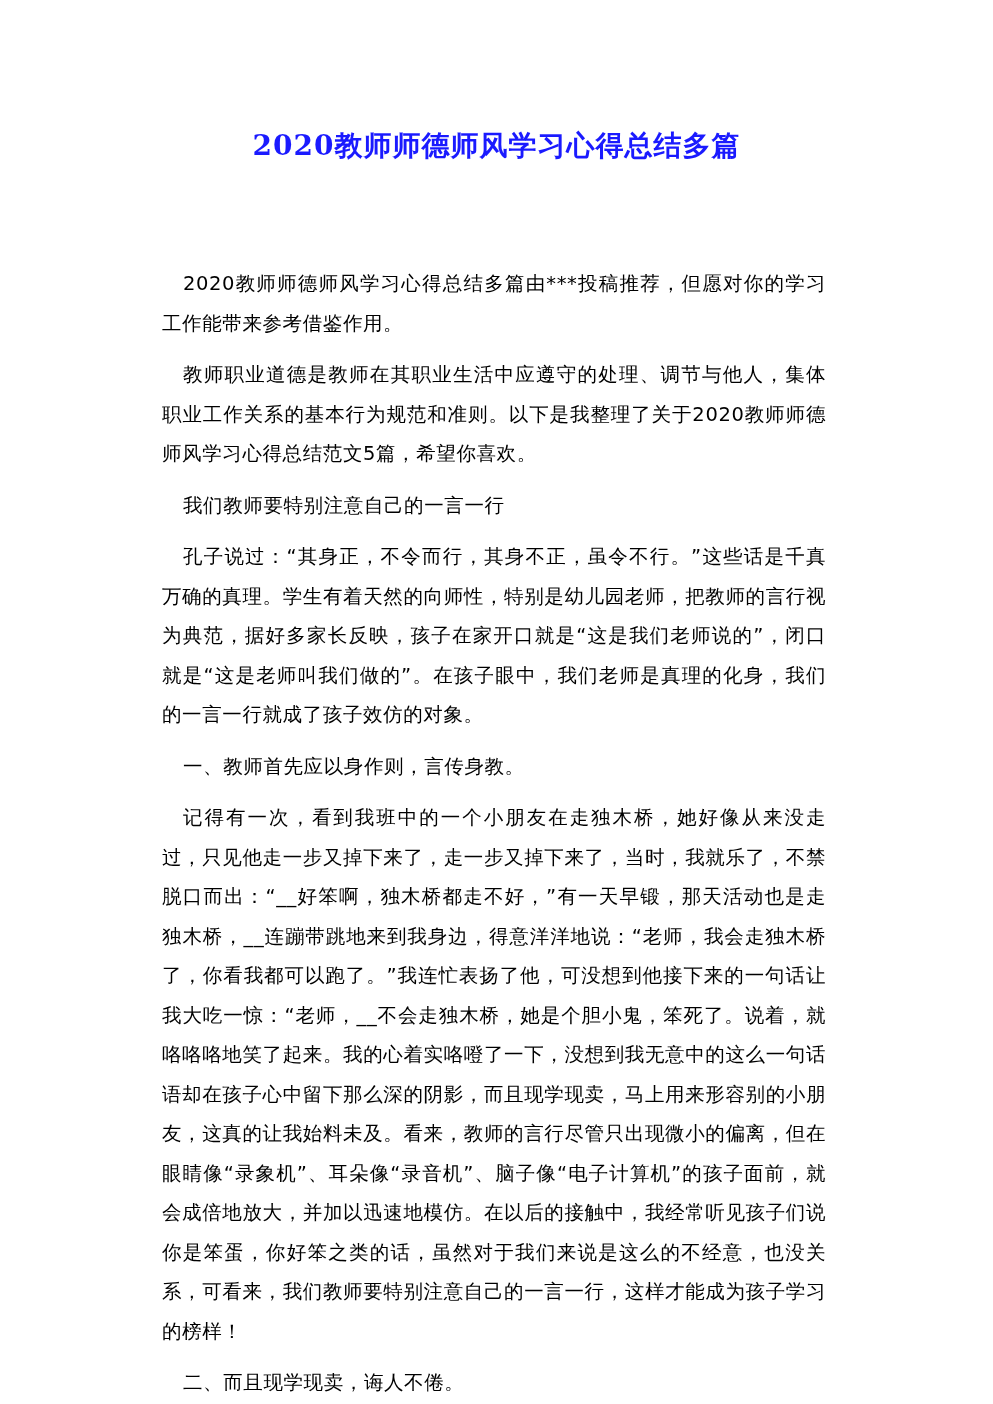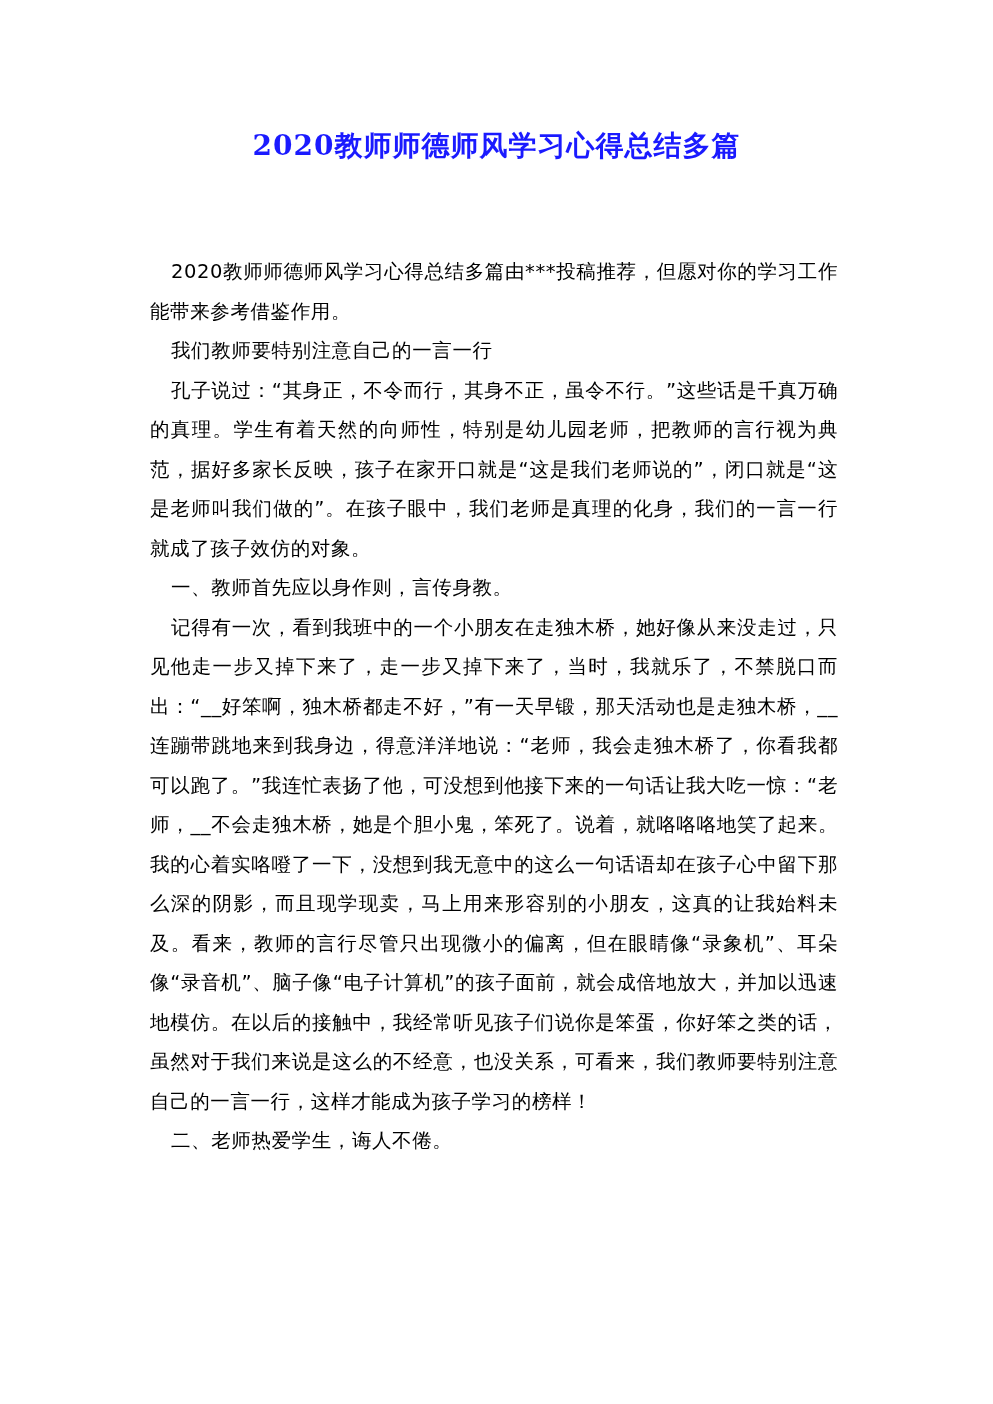--- a/index.html
+++ b/index.html
@@ -39,36 +39,37 @@
   .body-text {
     position: absolute;
     left: 150px;
     top: 252px;
     width: 688px;
     font-size: 19.5px;
     line-height: 39.5px;
     letter-spacing: 0.6px;
   }
   .para {
-    margin: 0;
+    margin: 12px;
     text-indent: 21px;
     text-align: justify;
   }
   .para.indent2 {
     padding-left: 21px;
     text-indent: 0;
   }
 </style>
 </head>
 <body>
 
 <div class="page">
   <div class="title">2020教师师德师风学习心得总结多篇</div>
 
   <div class="body-text">
     <p class="para">2020教师师德师风学习心得总结多篇由***投稿推荐，但愿对你的学习工作能带来参考借鉴作用。</p>
+    <p class="para">教师职业道德是教师在其职业生活中应遵守的处理、调节与他人，集体职业工作关系的基本行为规范和准则。以下是我整理了关于2020教师师德师风学习心得总结范文5篇，希望你喜欢。</p>
     <p class="para">我们教师要特别注意自己的一言一行</p>
     <p class="para">孔子说过：“其身正，不令而行，其身不正，虽令不行。”这些话是千真万确的真理。学生有着天然的向师性，特别是幼儿园老师，把教师的言行视为典范，据好多家长反映，孩子在家开口就是“这是我们老师说的”，闭口就是“这是老师叫我们做的”。在孩子眼中，我们老师是真理的化身，我们的一言一行就成了孩子效仿的对象。</p>
     <p class="para">一、教师首先应以身作则，言传身教。</p>
     <p class="para">记得有一次，看到我班中的一个小朋友在走独木桥，她好像从来没走过，只见他走一步又掉下来了，走一步又掉下来了，当时，我就乐了，不禁脱口而出：“__好笨啊，独木桥都走不好，”有一天早锻，那天活动也是走独木桥，__连蹦带跳地来到我身边，得意洋洋地说：“老师，我会走独木桥了，你看我都可以跑了。”我连忙表扬了他，可没想到他接下来的一句话让我大吃一惊：“老师，__不会走独木桥，她是个胆小鬼，笨死了。说着，就咯咯咯地笑了起来。我的心着实咯噔了一下，没想到我无意中的这么一句话语却在孩子心中留下那么深的阴影，而且现学现卖，马上用来形容别的小朋友，这真的让我始料未及。看来，教师的言行尽管只出现微小的偏离，但在眼睛像“录象机”、耳朵像“录音机”、脑子像“电子计算机”的孩子面前，就会成倍地放大，并加以迅速地模仿。在以后的接触中，我经常听见孩子们说你是笨蛋，你好笨之类的话，虽然对于我们来说是这么的不经意，也没关系，可看来，我们教师要特别注意自己的一言一行，这样才能成为孩子学习的榜样！</p>
-    <p class="para indent2">二、老师热爱学生，诲人不倦。</p>
+    <p class="para indent2">二、而且现学现卖，诲人不倦。</p>
   </div>
 </div>
 
 </body></html>

